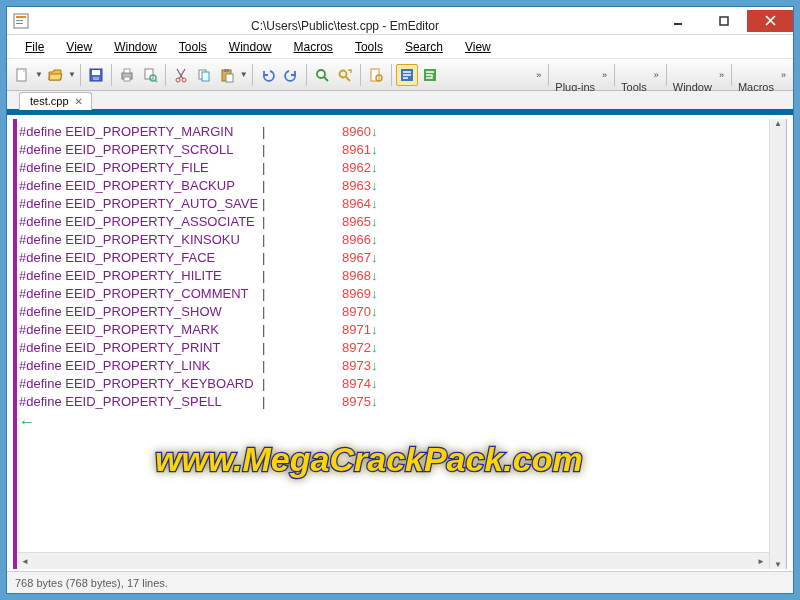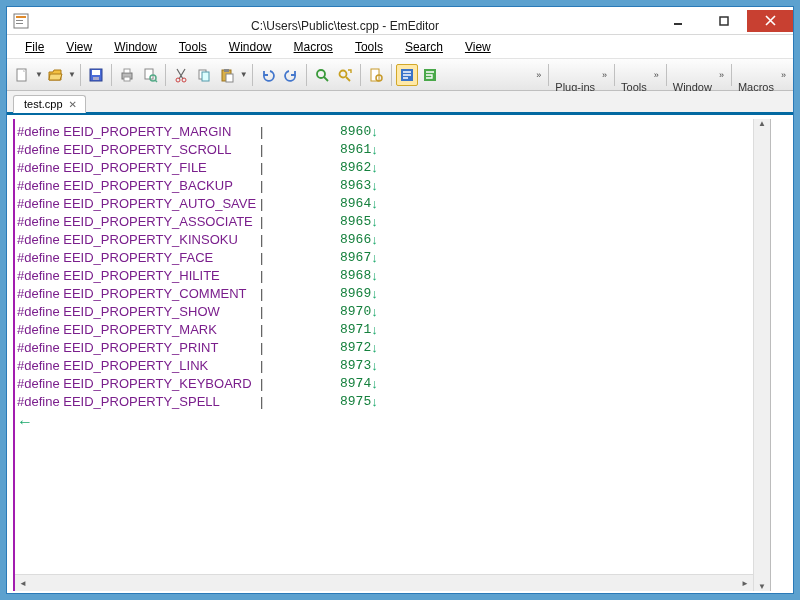--- a/index.html
+++ b/index.html
@@ -13,29 +13,29 @@
 .menubar { height: 24px; display: flex; align-items: center; padding: 0 8px; gap: 2px; font-size: 12px; border-bottom: 1px solid #e3e3e3; text-decoration: underline; }
 .menubar span { padding: 2px 10px; cursor: default; }
 .toolbar { height: 32px; background: linear-gradient(#fdfdfd,#e6e6e6); border-bottom: 1px solid #bfbfbf; display: flex; align-items: center; padding: 0 4px; gap: 1px; font-size: 11px; }
 .tbtn { width: 22px; height: 22px; display: flex; align-items: center; justify-content: center; border: 1px solid transparent; border-radius: 2px; }
 .tbtn.hl { background: #ffe9a8; border-color: #d2a829; }
 .sep { width: 1px; height: 22px; background: #c0c0c0; margin: 0 3px; }
 .dd { font-size: 8px; color: #555; margin-left:1px; }
 .rightsec { display:flex; align-items:center; gap:2px; }
 .rightsec .lbl { font-size: 11px; padding: 0 2px; color: #333; margin-top: 25px; }
 .chev { font-size: 9px; color: #444; padding: 0 3px; }
-.tabbar { height: 24px; background: #f2f2f2; border-bottom: 3px solid #0369a1; display: flex; align-items: flex-end; padding-left: 6px; }
+.tabbar { height: 24px; background: #f2f2f2; border-bottom: 6px solid #0369a1; display: flex; align-items: flex-end; padding-left: 12px; }
 .tab { background: #fff; border: 1px solid #bcbcbc; border-bottom: 1px solid #fff; border-radius: 3px 3px 0 0; padding: 2px 8px 2px 10px; font-size: 11px; display: flex; align-items: center; gap: 6px; position: relative; top: 1px; }
 .tab .tx { font-size: 10px; color: #666; }
-.editor { flex: 1; background: #fff; border-left: 2px solid #a21caf; border-right: 1px solid #bcbcbc; margin: 4px 22px 2px 6px; position: relative; overflow: hidden; }
+.editor { flex: 1; background: #fff; border-left: 4px solid #a21caf; border-right: 1px solid #bcbcbc; margin: 4px 6px 2px 6px; position: relative; overflow: hidden; }
 .code { font-family: Consolas, "Courier New", monospace; font-size: 13px; line-height: 18px; padding: 4px 0 0 2px; white-space: pre; }
 .line { display: flex; height: 18px; }
 .kw { color: #7a1e8c; width: 243px; display:inline-block; }
 .pipe { color: #4a4a4a; width: 80px; display:inline-block; text-align:left; }
-.num { color: #15803d; font-family: Liberation Mono, monospace; }
+.num { color: #ef4444; }
 .arr { color: #1aa86b; }
 .eof { color: #1aa86b; padding-left: 2px; }
 .watermark { position: absolute; left: 130px; top: 302px; }
 .wm-txt { font-family: Arial Black, Impact, sans-serif; font-size: 34px; font-weight: 900; font-style: italic; fill: #ffd400; stroke: #1a2d9e; stroke-width: 2.5px; paint-order: stroke fill; }
 .wm-glow { filter: blur(4px); }
 .scrollv { position:absolute; right:0; top:0; bottom:0; width:17px; background:#f0f0f0; border-left:1px solid #dcdcdc; display:flex; flex-direction:column; align-items:center; justify-content:space-between; font-size:8px; color:#606060; }
 .scrollh { position:absolute; left:0; right:17px; bottom:0; height:17px; background:#f0f0f0; border-top:1px solid #dcdcdc; display:flex; align-items:center; justify-content:space-between; font-size:8px; color:#606060; }
 .statusbar { height: 22px; background: #f3f3f3; border-top: 1px solid #d0d0d0; font-size: 11px; color: #5b5b5b; display: flex; align-items: center; padding-left: 8px; }
 svg { display:block; }
 </style>
@@ -218,25 +218,36 @@
     <div class="tab">
       <span>test.cpp</span>
       <span class="tx">✕</span>
     </div>
   </div>
 
   <div class="editor">
     <div class="code" id="code"><div class="line"><span class="kw">#define EEID_PROPERTY_MARGIN</span><span class="pipe">|</span><span class="num">8960</span><span class="arr">↓</span></div><div class="line"><span class="kw">#define EEID_PROPERTY_SCROLL</span><span class="pipe">|</span><span class="num">8961</span><span class="arr">↓</span></div><div class="line"><span class="kw">#define EEID_PROPERTY_FILE</span><span class="pipe">|</span><span class="num">8962</span><span class="arr">↓</span></div><div class="line"><span class="kw">#define EEID_PROPERTY_BACKUP</span><span class="pipe">|</span><span class="num">8963</span><span class="arr">↓</span></div><div class="line"><span class="kw">#define EEID_PROPERTY_AUTO_SAVE</span><span class="pipe">|</span><span class="num">8964</span><span class="arr">↓</span></div><div class="line"><span class="kw">#define EEID_PROPERTY_ASSOCIATE</span><span class="pipe">|</span><span class="num">8965</span><span class="arr">↓</span></div><div class="line"><span class="kw">#define EEID_PROPERTY_KINSOKU</span><span class="pipe">|</span><span class="num">8966</span><span class="arr">↓</span></div><div class="line"><span class="kw">#define EEID_PROPERTY_FACE</span><span class="pipe">|</span><span class="num">8967</span><span class="arr">↓</span></div><div class="line"><span class="kw">#define EEID_PROPERTY_HILITE</span><span class="pipe">|</span><span class="num">8968</span><span class="arr">↓</span></div><div class="line"><span class="kw">#define EEID_PROPERTY_COMMENT</span><span class="pipe">|</span><span class="num">8969</span><span class="arr">↓</span></div><div class="line"><span class="kw">#define EEID_PROPERTY_SHOW</span><span class="pipe">|</span><span class="num">8970</span><span class="arr">↓</span></div><div class="line"><span class="kw">#define EEID_PROPERTY_MARK</span><span class="pipe">|</span><span class="num">8971</span><span class="arr">↓</span></div><div class="line"><span class="kw">#define EEID_PROPERTY_PRINT</span><span class="pipe">|</span><span class="num">8972</span><span class="arr">↓</span></div><div class="line"><span class="kw">#define EEID_PROPERTY_LINK</span><span class="pipe">|</span><span class="num">8973</span><span class="arr">↓</span></div><div class="line"><span class="kw">#define EEID_PROPERTY_KEYBOARD</span><span class="pipe">|</span><span class="num">8974</span><span class="arr">↓</span></div><div class="line"><span class="kw">#define EEID_PROPERTY_SPELL</span><span class="pipe">|</span><span class="num">8975</span><span class="arr">↓</span></div></div>
     <div class="eof">←</div>
 
+    <div class="watermark">
+      <svg width="530" height="80">
+        <g class="wm-glow">
+            <text x="8" y="50" class="wm-txt" fill="#a040e0" stroke="#a040e0" stroke-width="10">www.MegaCrackPack.com</text>
+          </g>
+        <text x="8" y="50" class="wm-txt">www.MegaCrackPack.com</text>
+      </svg>
+    </div>
 
     <div class="scrollv">
         <span>▲</span>
         <span>▼</span>
       </div>
     <div class="scrollh">
         <span style="padding-left:4px">◄</span>
         <span style="padding-right:4px">►</span>
       </div>
   </div>
 
+  <div class="statusbar">
+    <span>768 bytes (768 bytes), 17 lines.</span>
+  </div>
 
 </div>
 
 </body></html>

